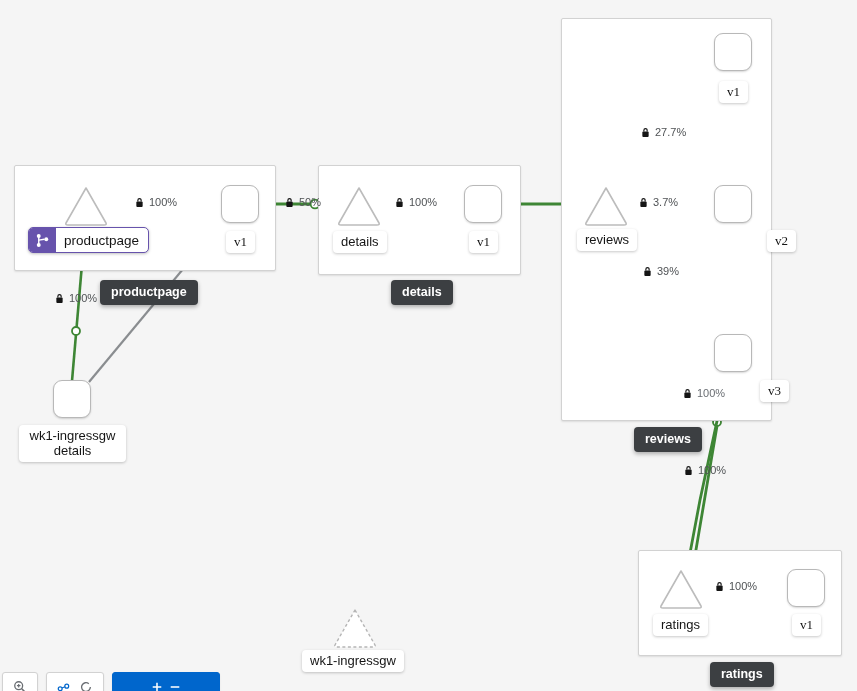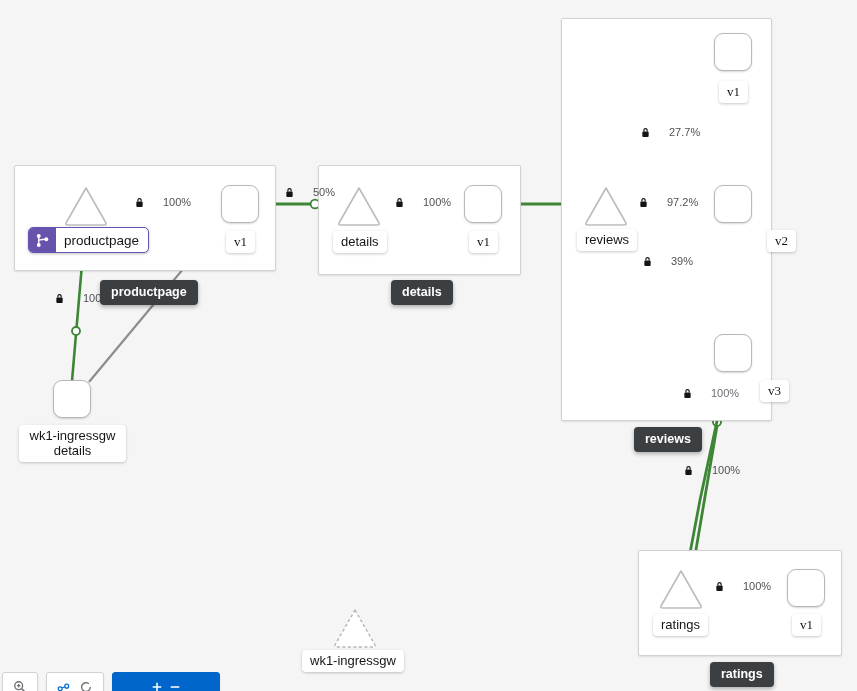--- a/index.html
+++ b/index.html
@@ -95,21 +95,21 @@
     box-shadow: 0 2px 4px rgba(0,0,0,0.30);
     white-space: nowrap;
     font-family: "Liberation Sans", sans-serif;
   }
 
   
   .elabel {
     position: absolute;
     display: flex;
     align-items: center;
-    gap: 19px;
+    gap: 5px;
     font-size: 11px;
     color: #4f5255;
     white-space: nowrap;
     font-family: "Liberation Sans", sans-serif;
     line-height: 11px;
   }
   .elabel svg { display: block; }
 
   
   #toolbar {
@@ -309,21 +309,21 @@
   </div>
 
   <div class="elabel" style="left:135px; top:197px;">
     <svg width="9" height="11" viewBox="0 0 10 12">
       <rect x="1.5" y="5" width="7" height="6" rx="1" fill="#151515"></rect>
       <path d="M3.2,5 V3.4 a1.8,1.8 0 0 1 3.6,0 V5" stroke="#151515" stroke-width="1.3" fill="none"></path>
     </svg>
     <span>100%</span>
   </div>
 
-  <div class="elabel" style="left:285px; top:187px;">
+  <div class="elabel" style="left:285px; top:197px;">
     <svg width="9" height="11" viewBox="0 0 10 12">
       <rect x="1.5" y="5" width="7" height="6" rx="1" fill="#151515"></rect>
       <path d="M3.2,5 V3.4 a1.8,1.8 0 0 1 3.6,0 V5" stroke="#151515" stroke-width="1.3" fill="none"></path>
     </svg>
     <span>50%</span>
   </div>
 
   <div class="elabel" style="left:395px; top:197px;">
     <svg width="9" height="11" viewBox="0 0 10 12">
       <rect x="1.5" y="5" width="7" height="6" rx="1" fill="#151515"></rect>
@@ -338,24 +338,24 @@
       <path d="M3.2,5 V3.4 a1.8,1.8 0 0 1 3.6,0 V5" stroke="#151515" stroke-width="1.3" fill="none"></path>
     </svg>
     <span>27.7%</span>
   </div>
 
   <div class="elabel" style="left:639px; top:197px;">
     <svg width="9" height="11" viewBox="0 0 10 12">
       <rect x="1.5" y="5" width="7" height="6" rx="1" fill="#151515"></rect>
       <path d="M3.2,5 V3.4 a1.8,1.8 0 0 1 3.6,0 V5" stroke="#151515" stroke-width="1.3" fill="none"></path>
     </svg>
-    <span>97.2%</span>
-  </div>
-
-  <div class="elabel" style="left:643px; top:256px;">
+    <span>3.7%</span>
+  </div>
+
+  <div class="elabel" style="left:643px; top:266px;">
     <svg width="9" height="11" viewBox="0 0 10 12">
       <rect x="1.5" y="5" width="7" height="6" rx="1" fill="#151515"></rect>
       <path d="M3.2,5 V3.4 a1.8,1.8 0 0 1 3.6,0 V5" stroke="#151515" stroke-width="1.3" fill="none"></path>
     </svg>
     <span>39%</span>
   </div>
 
   <div class="elabel" style="left:683px; top:388px; color:#6a6e73;">
     <svg width="9" height="11" viewBox="0 0 10 12">
       <rect x="1.5" y="5" width="7" height="6" rx="1" fill="#151515"></rect>

